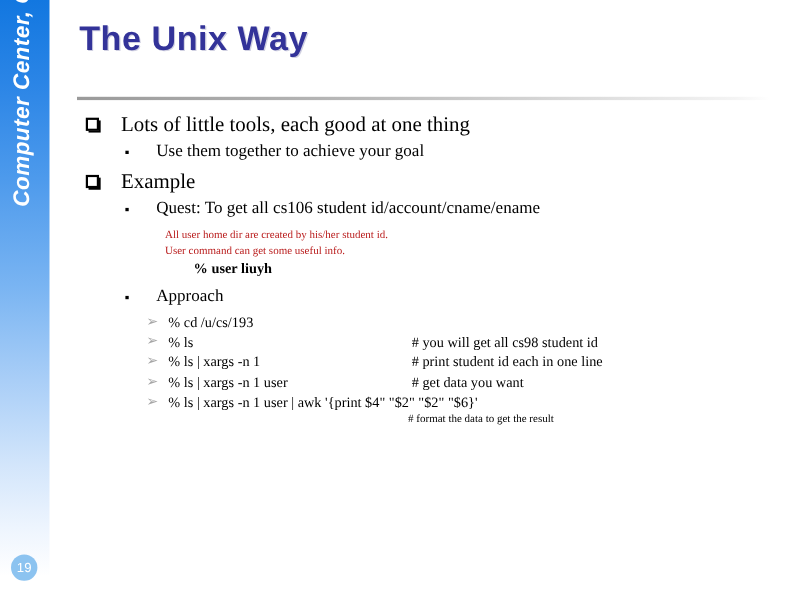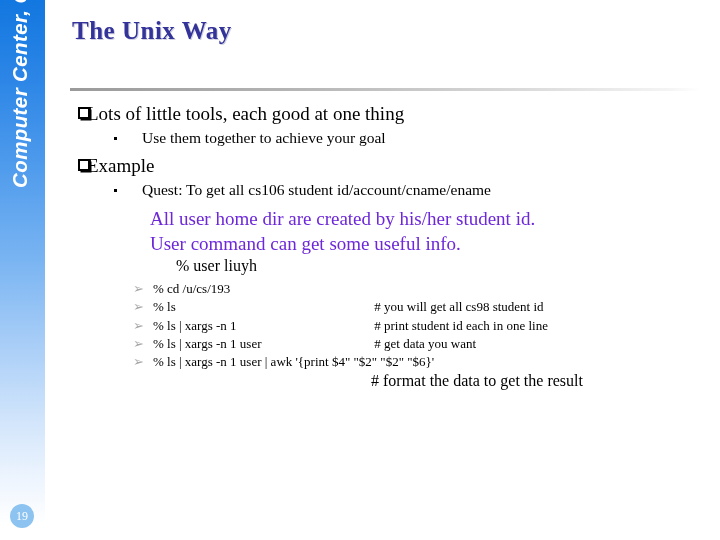--- a/index.html
+++ b/index.html
@@ -59,34 +59,34 @@
   }
   .page-badge {
     position: absolute;
     left: 10px;
     top: 504px;
     width: 24px;
     height: 24px;
     border-radius: 50%;
     background: #8cc3f0;
     color: #ffffff;
-    font-family: Liberation Serif, serif;
+    font-family: Liberation Sans, sans-serif;
     font-size: 12px;
     line-height: 24px;
     text-align: center;
   }
 
   
   .title {
     position: absolute;
     left: 72px;
     top: 17px;
     color: #333399;
-    font-family: Liberation Serif, serif;
-    font-size: 25px;
+    font-family: Liberation Sans, sans-serif;
+    font-size: 31px;
     font-weight: bold;
     letter-spacing: 0.5px;
     text-shadow: 1px 1px 0 rgba(170,170,200,0.55);
     white-space: nowrap;
   }
   .title-rule {
     position: absolute;
     left: 70px;
     top: 88px;
     width: 630px;
@@ -97,21 +97,21 @@
   
   .body {
     position: absolute;
     left: 78px;
     top: 104px;
     width: 628px;
   }
 
   .lvl1 {
     position: relative;
-    padding-left: 9px;
+    padding-left: 32px;
     font-size: 19px;
     color: #000000;
     line-height: 1.0;
     margin-bottom: 5px;
     white-space: nowrap;
   }
   .lvl1 .sq {
     position: absolute;
     left: 0;
     top: 3px;
@@ -138,34 +138,35 @@
     left: 36px;
     top: 7px;
     width: 3px;
     height: 3px;
     background: #000000;
   }
 
   .lvl3 {
     position: relative;
     padding-left: 72px;
-    font-size: 19px;
-    color: #6d28d9;
+    font-size: 10px;
+    color: #b91c1c;
     line-height: 1.12;
     margin-top: 4px;
     white-space: nowrap;
   }
   .lvl4 {
     position: relative;
     padding-left: 98px;
-    font-size: 16px;
+    font-size: 13px;
     color: #000000;
     line-height: 1.12;
     margin-top: 3px;
     white-space: nowrap;
+    font-weight: bold;
   }
 
   .cmdline {
     position: relative;
     padding-left: 75px;
     font-size: 13px;
     color: #000000;
     line-height: 1.1;
     margin-top: 4px;
     white-space: nowrap;
@@ -181,21 +182,21 @@
   .cmdline .cmd {
     display: inline-block;
     min-width: 218px;
   }
   .cmdline .cmt {
     display: inline-block;
   }
   .cmt-only {
     position: relative;
     padding-left: 293px;
-    font-size: 16px;
+    font-size: 10px;
     line-height: 1.1;
     margin-top: 3px;
     white-space: nowrap;
   }
 </style>
 </head>
 <body>
 
 <div class="slide">
 
@@ -227,20 +228,24 @@
     <div class="lvl2">
       <span class="dot"></span>
       <span>Quest: To get all cs106 student id/account/cname/ename</span>
     </div>
 
 
     <div class="lvl3" style="margin-top:9px;">All user home dir are created by his/her student id.</div>
     <div class="lvl3">User command can get some useful info.</div>
     <div class="lvl4">% user liuyh</div>
 
+    <div class="lvl2" style="margin-top:11px;">
+      <span class="dot"></span>
+      <span>Approach</span>
+    </div>
 
     <div class="cmdline" style="margin-top:7px;">
       <span class="arrow">➢</span>
       <span class="cmd">% cd /u/cs/193</span>
       <span class="cmt"></span>
     </div>
 
     <div class="cmdline">
       <span class="arrow">➢</span>
       <span class="cmd">% ls</span>

